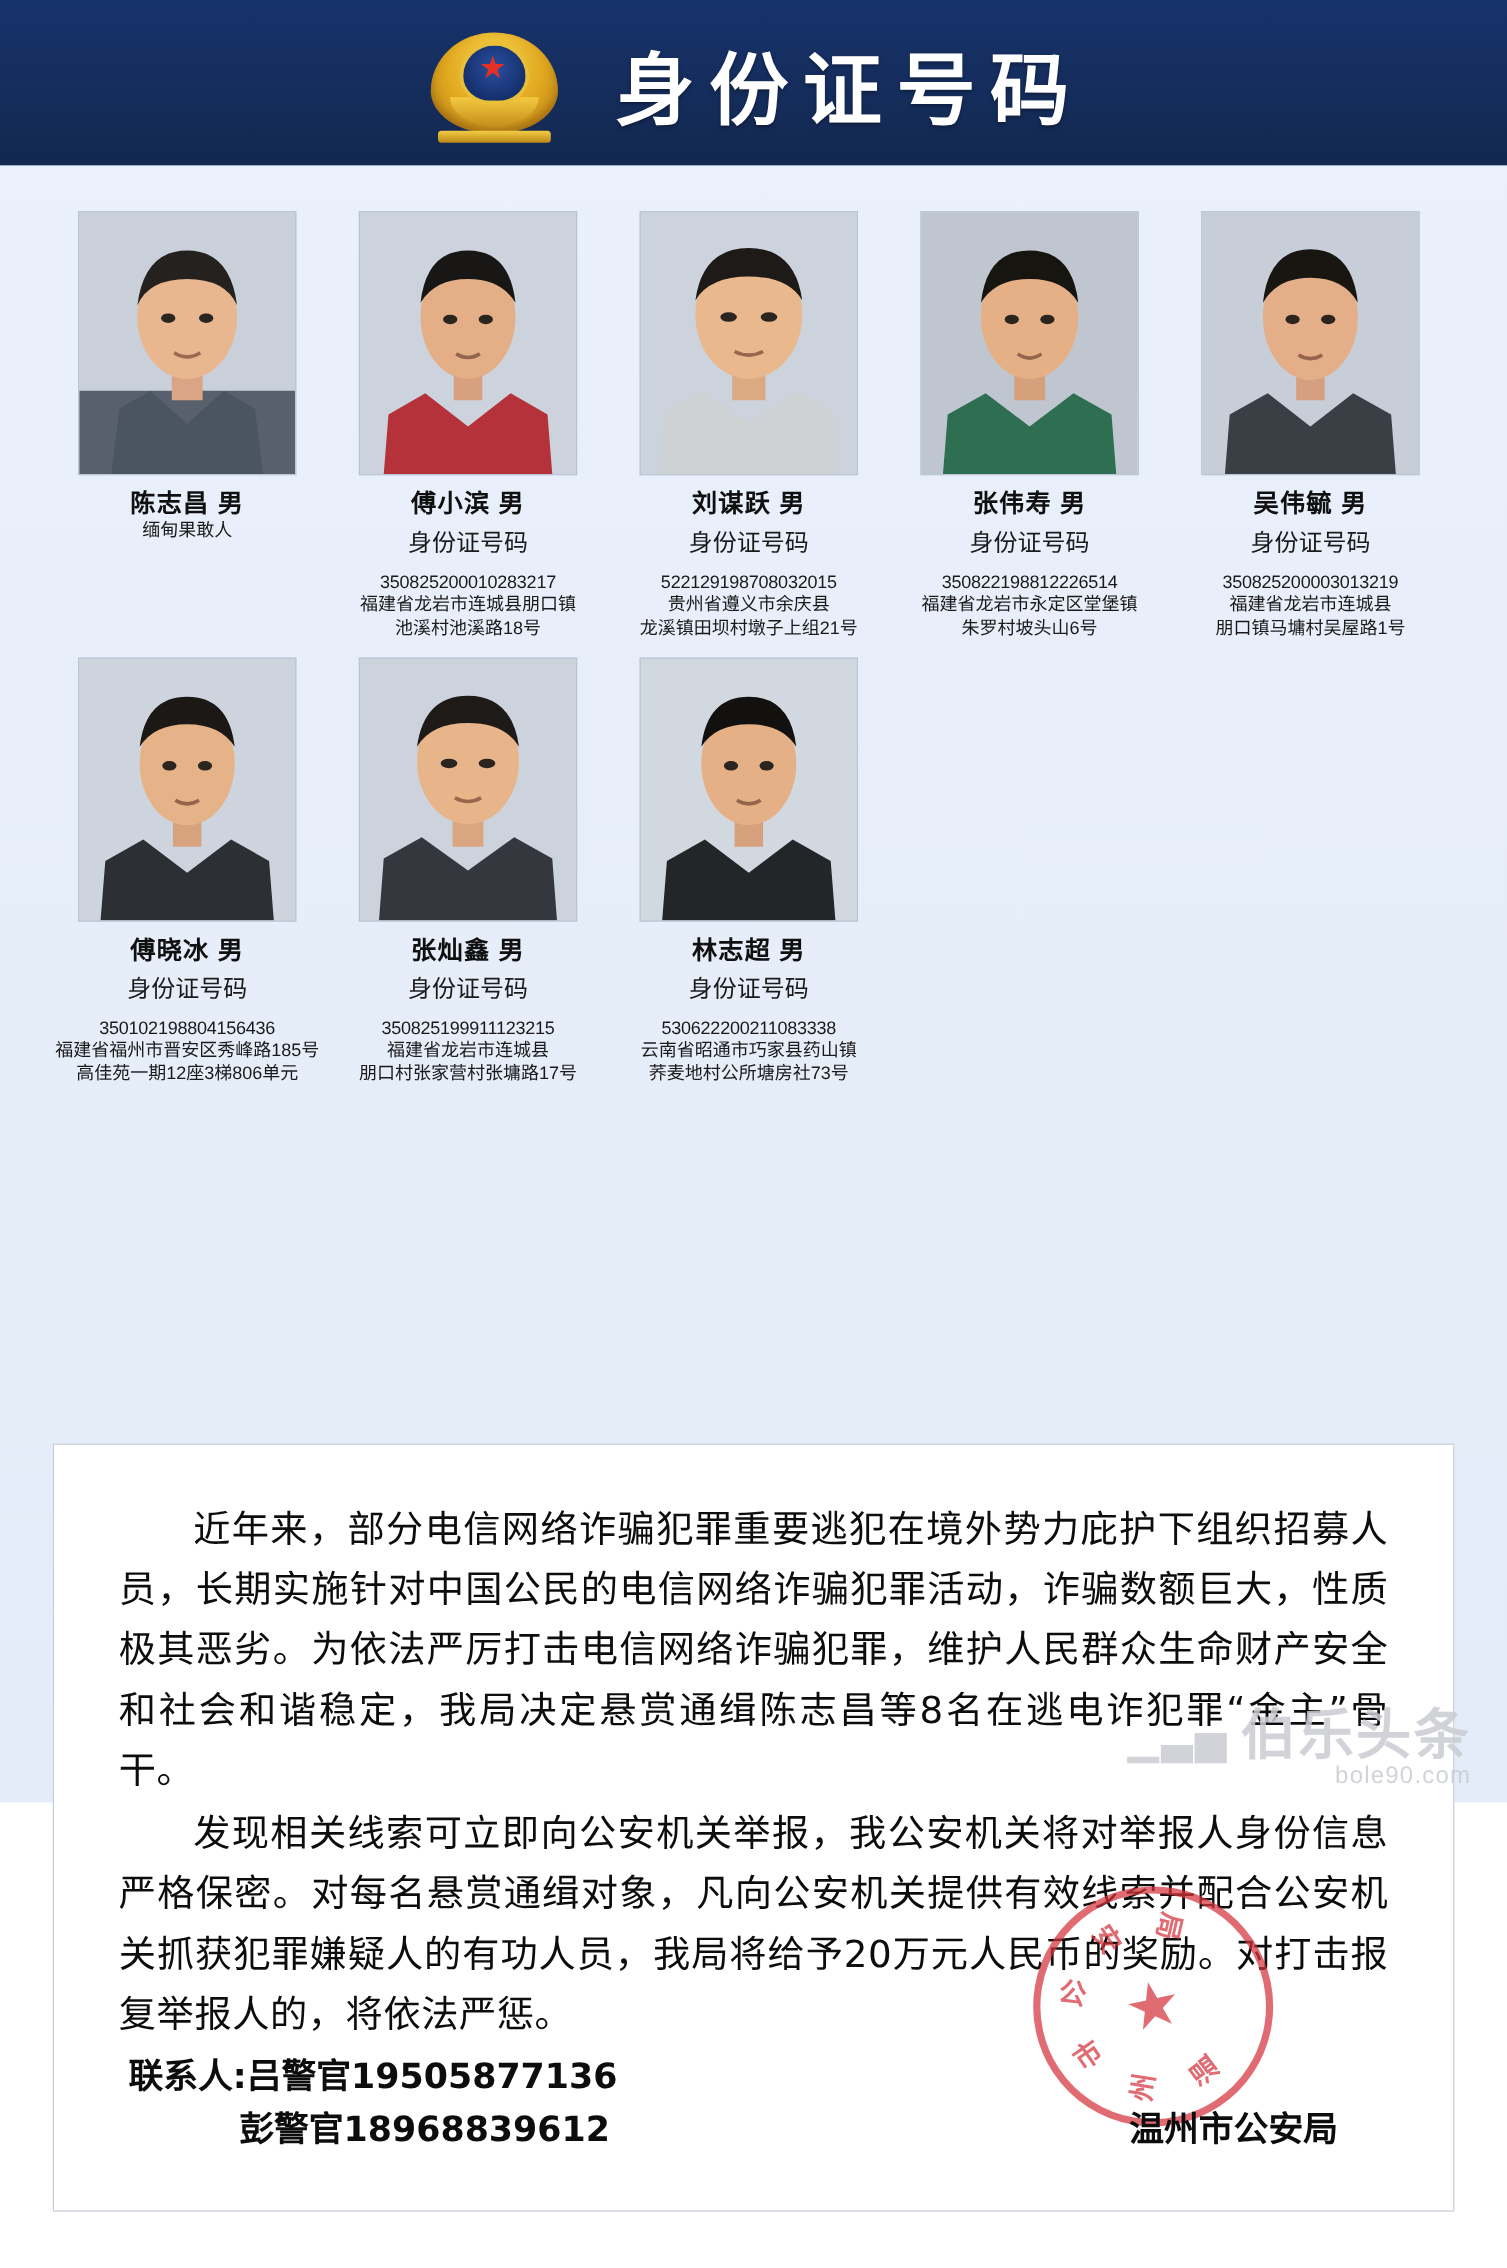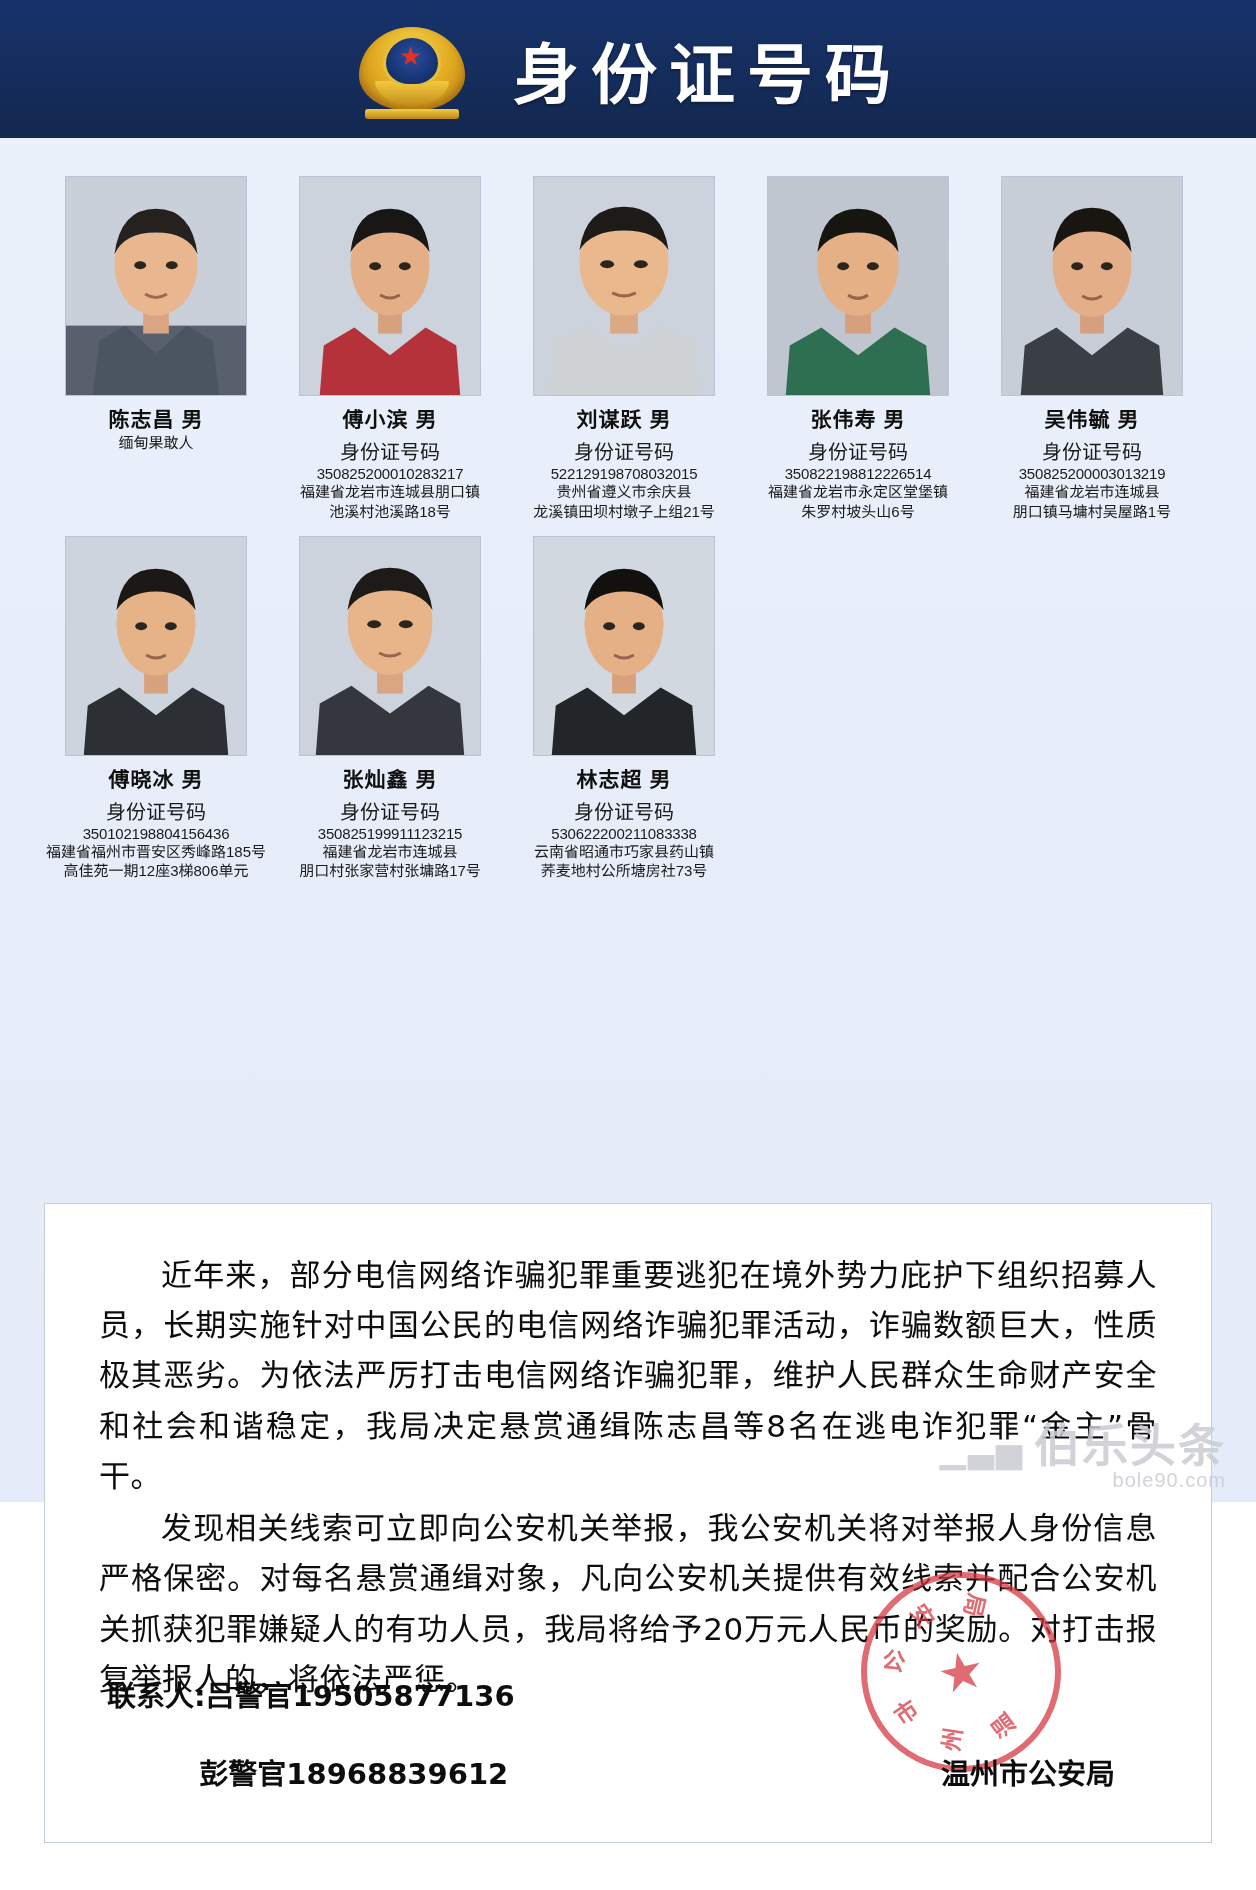--- a/index.html
+++ b/index.html
@@ -119,21 +119,21 @@
     letter-spacing: 1px;
   }
   .plabel {
     font-size: 20px;
     color: #1a1a1a;
     margin-top: 3px;
   }
   .pid {
     font-size: 15px;
     color: #1a1a1a;
-    margin-top: 0;
+    margin-top: 12px;
     letter-spacing: -0.2px;
   }
   .paddr {
     font-size: 15px;
     color: #1a1a1a;
     line-height: 1.25;
     margin-top: 1px;
   }
 
   
@@ -162,21 +162,21 @@
     position: absolute;
     left: 62px;
     bottom: 46px;
     font-size: 29px;
     font-weight: bold;
     color: #0d0d0d;
     font-family: "DejaVu Sans", "Liberation Sans", sans-serif;
     line-height: 1.5;
     text-align: center;
   }
-  .contacts .line2 { margin-left: 86px; margin-top: 34px; }
+  .contacts .line2 { margin-left: 86px; }
   .signature {
     position: absolute;
     right: 96px;
     bottom: 46px;
     text-align: center;
     font-size: 29px;
     font-weight: bold;
     color: #0d0d0d;
     font-family: "DejaVu Sans", "Liberation Sans", sans-serif;
     line-height: 1.5;

